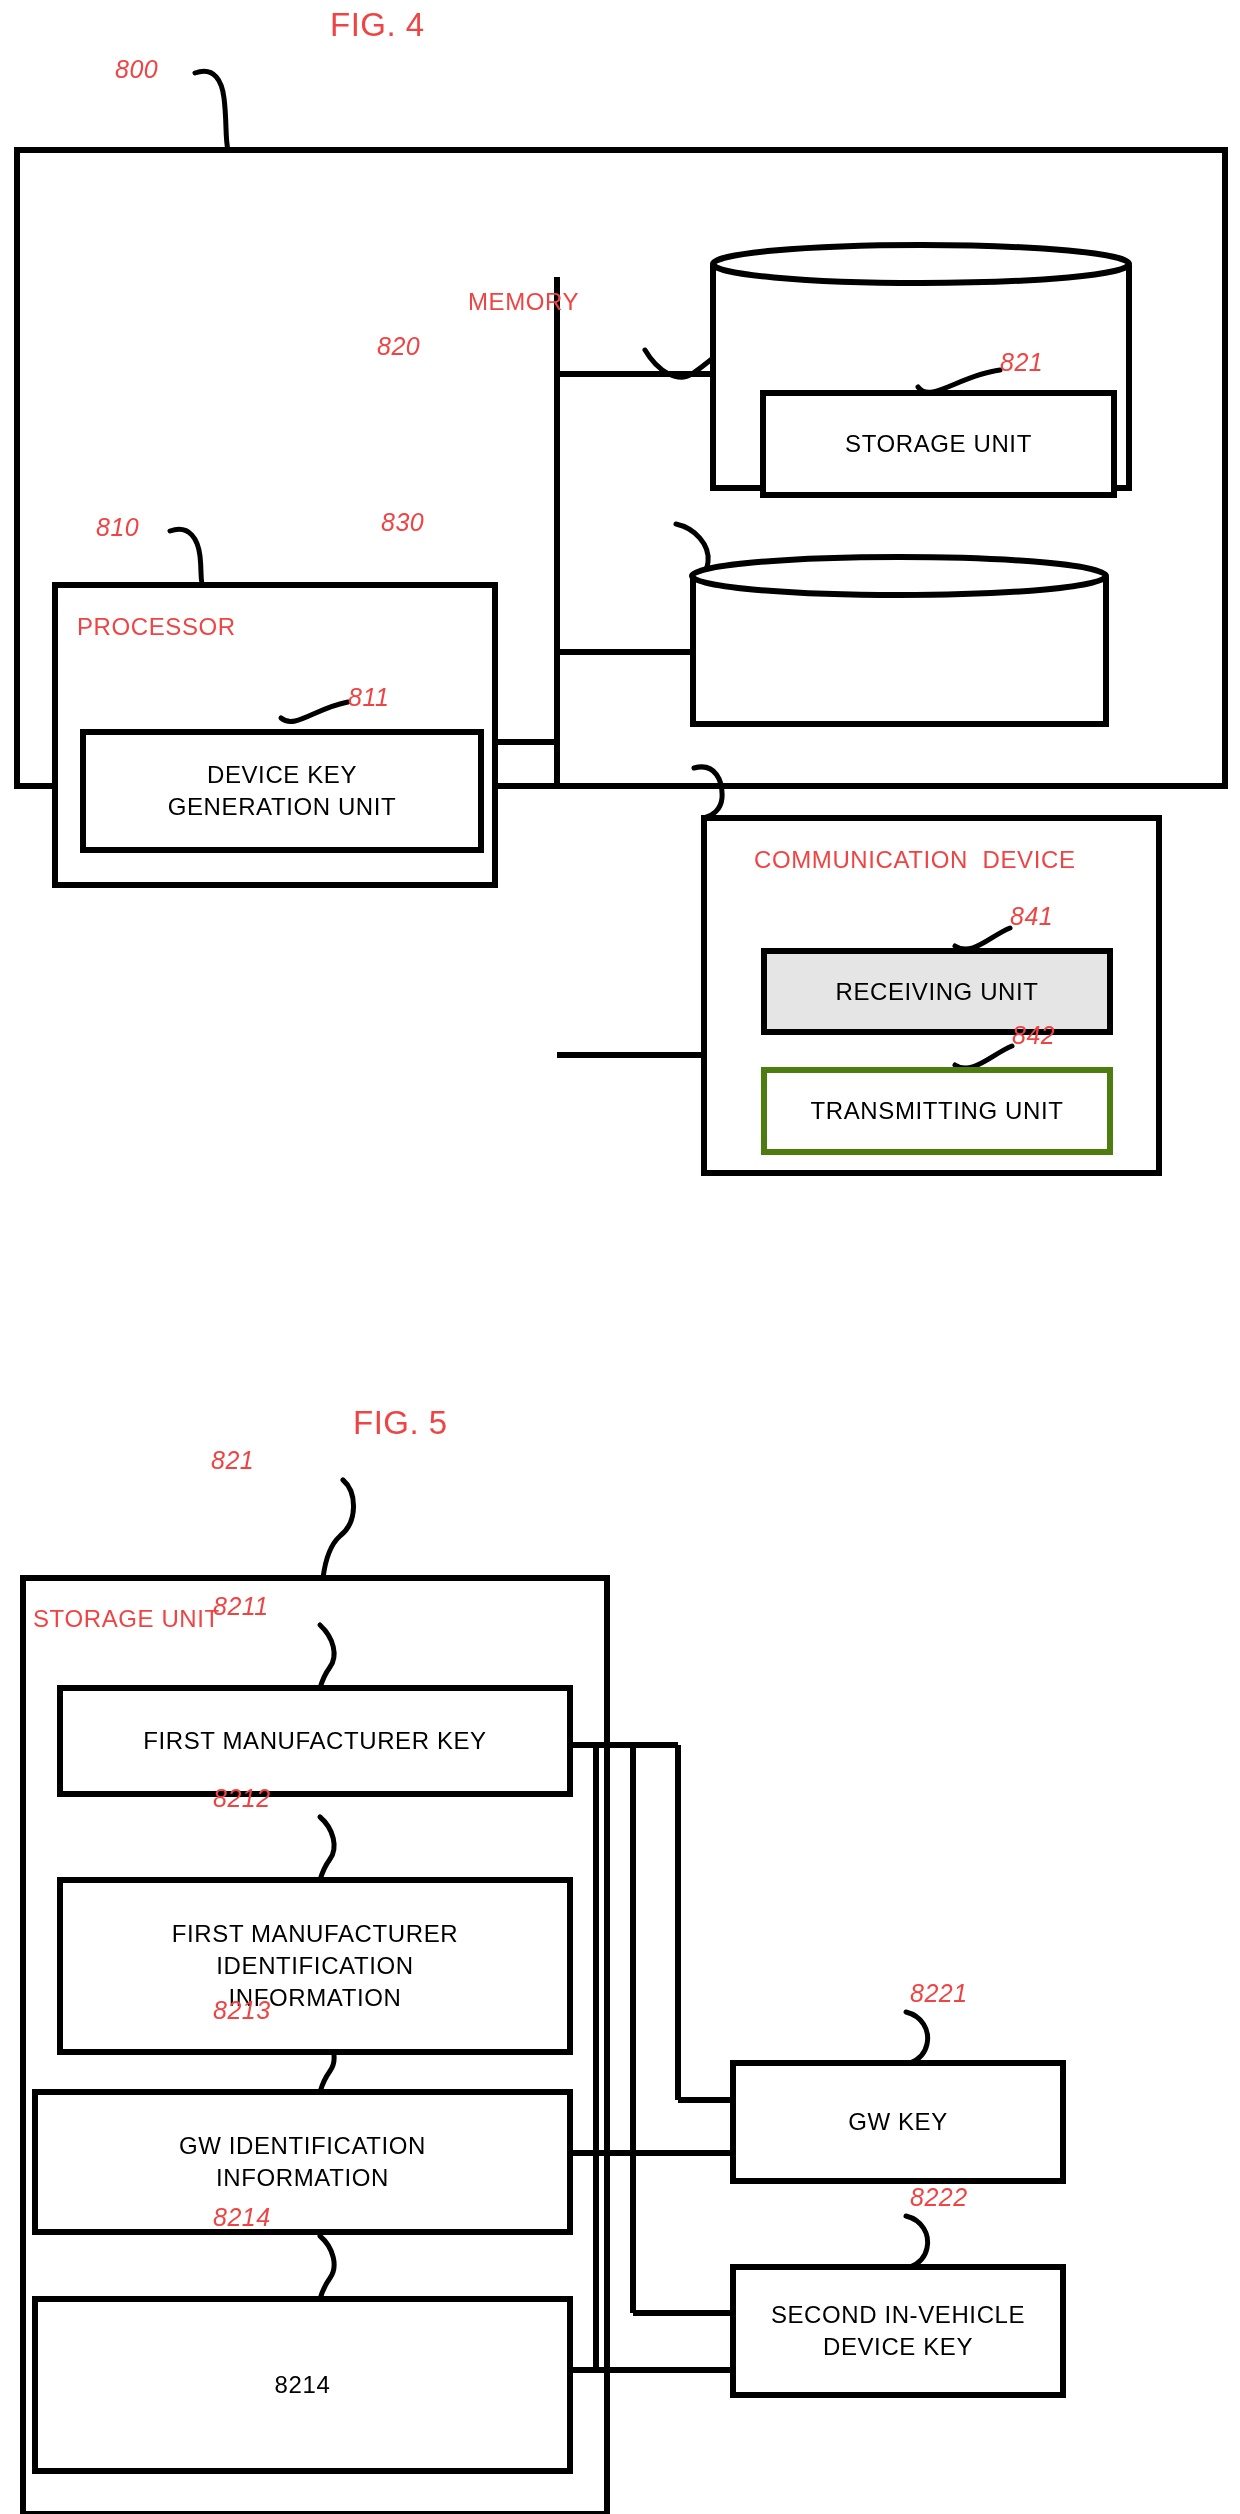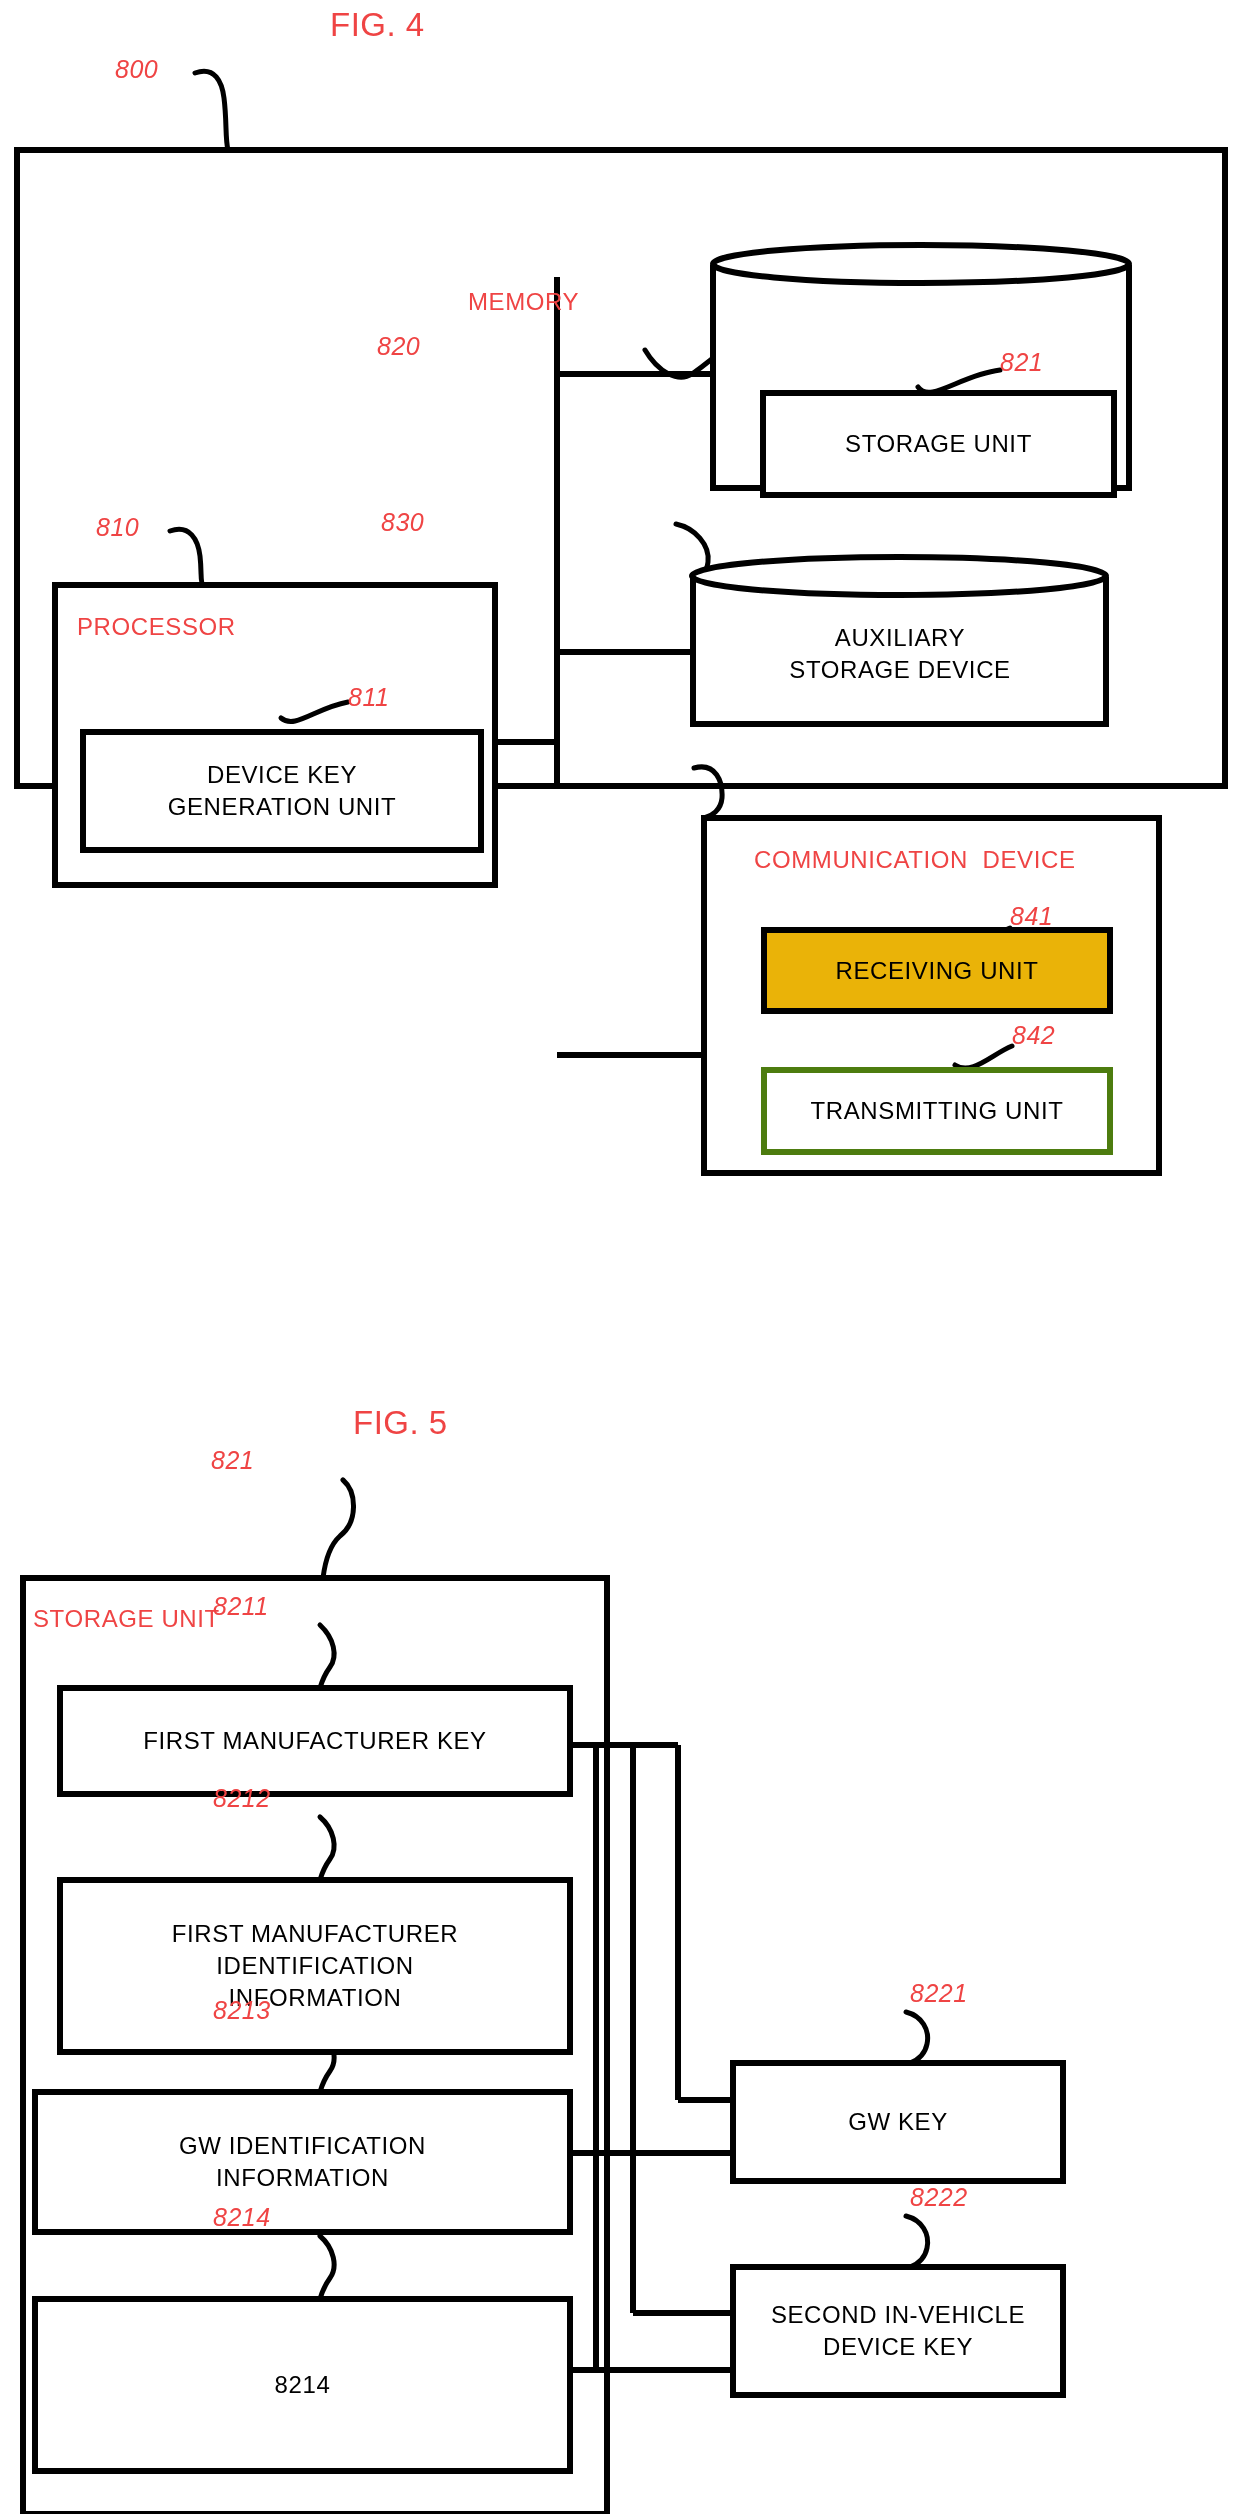--- a/index.html
+++ b/index.html
@@ -167,30 +167,28 @@
   <div class="lbl box-title" style="left:468px; top:288px;">MEMORY</div>
 
   <div class="lbl ref-num" style="left:1000px; top:348px;">821</div>
 
   <div class="box-center" style="left:760px; top:390px; width:345px; height:96px; border:6px solid #000; background:#fff;">
     <span>STORAGE UNIT</span>
   </div>
 
   <div class="lbl ref-num" style="left:381px; top:508px;">830</div>
 
-  <div class="box-center" style="left:700px; top:600px; width:400px; height:108px; white-space:pre-line;">AUXILIARY
-STORAGE DEVICE</div>
 
   <div class="lbl ref-num" style="left:381px; top:750px;">840</div>
 
   <div class="lbl box-title" style="left:754px; top:846px;">COMMUNICATION  DEVICE</div>
 
   <div class="lbl ref-num" style="left:1010px; top:902px;">841</div>
 
-  <div class="box-center" style="left:761px; top:927px; width:340px; height:75px; border:6px solid #000; background:#eab308;">
+  <div class="box-center" style="left:761px; top:948px; width:340px; height:75px; border:6px solid #000; background:#e5e5e5;">
     <span>RECEIVING UNIT</span>
   </div>
 
   <div class="lbl ref-num" style="left:1012px; top:1021px;">842</div>
 
   <div class="box-center" style="left:761px; top:1067px; width:340px; height:76px; border:6px solid #4d7c0f; background:#fff;">
     <span>TRANSMITTING UNIT</span>
   </div>
 
   <div class="lbl ref-num" style="left:96px; top:513px;">810</div>

